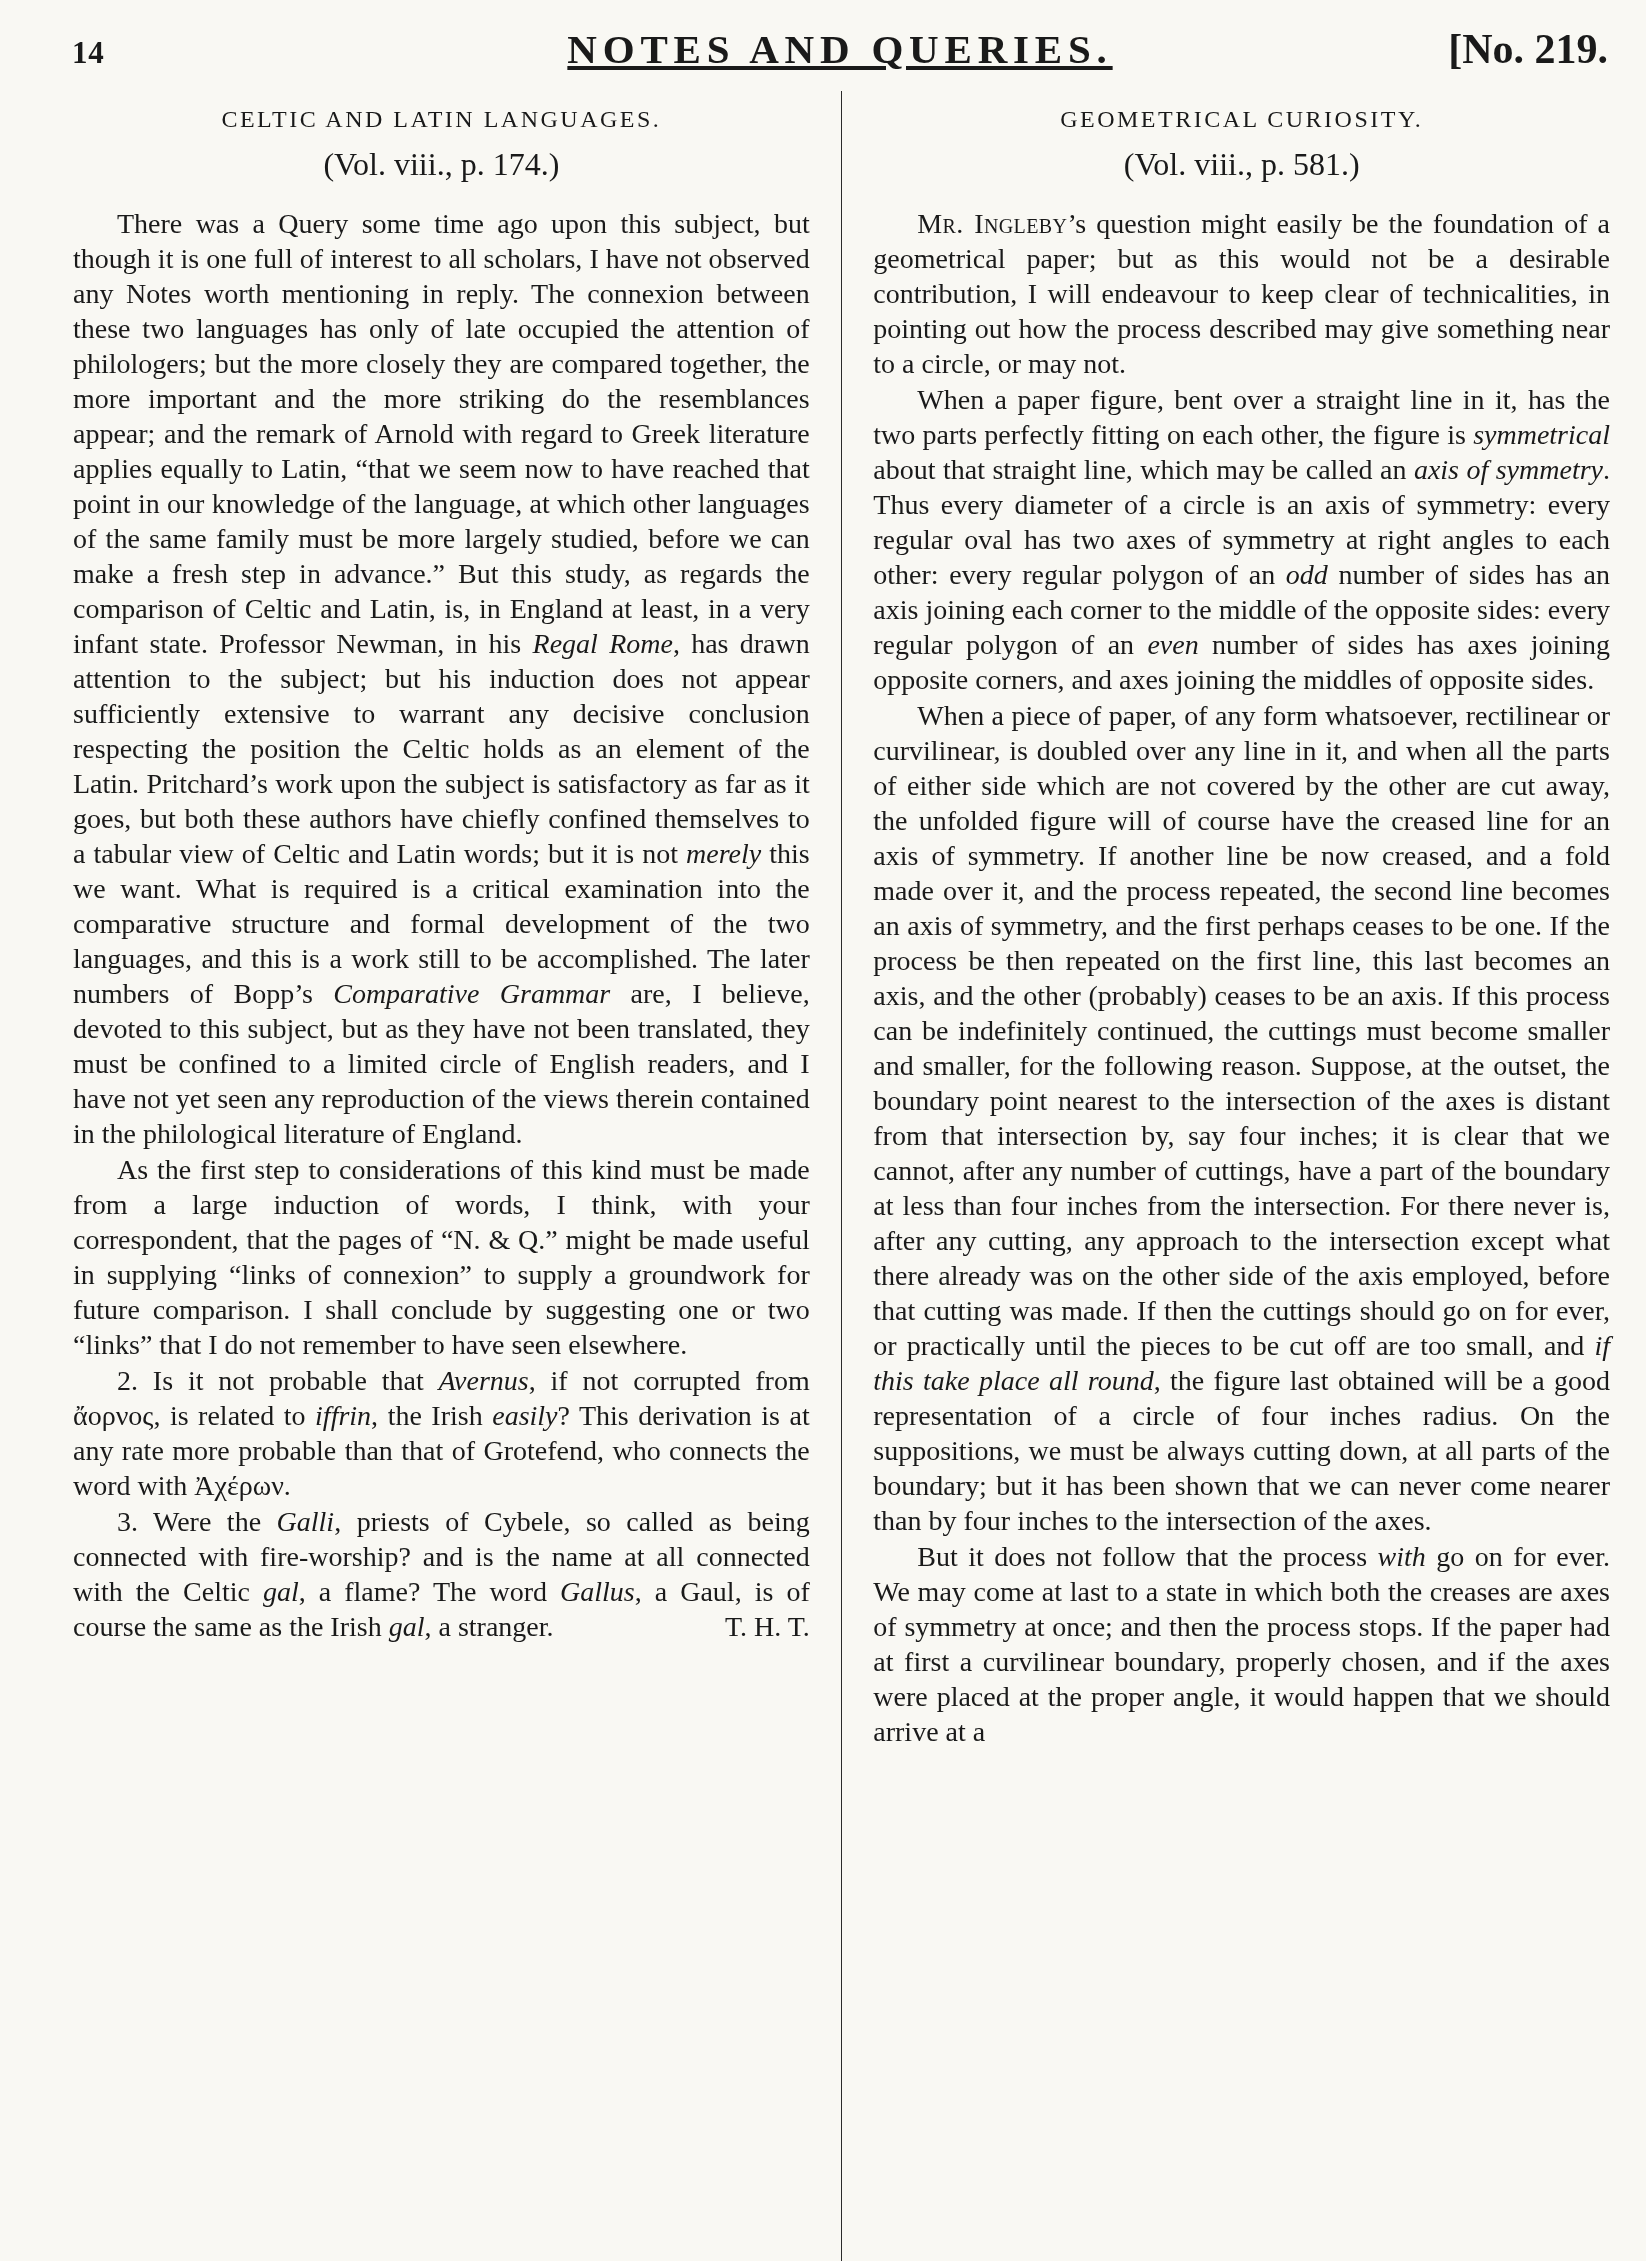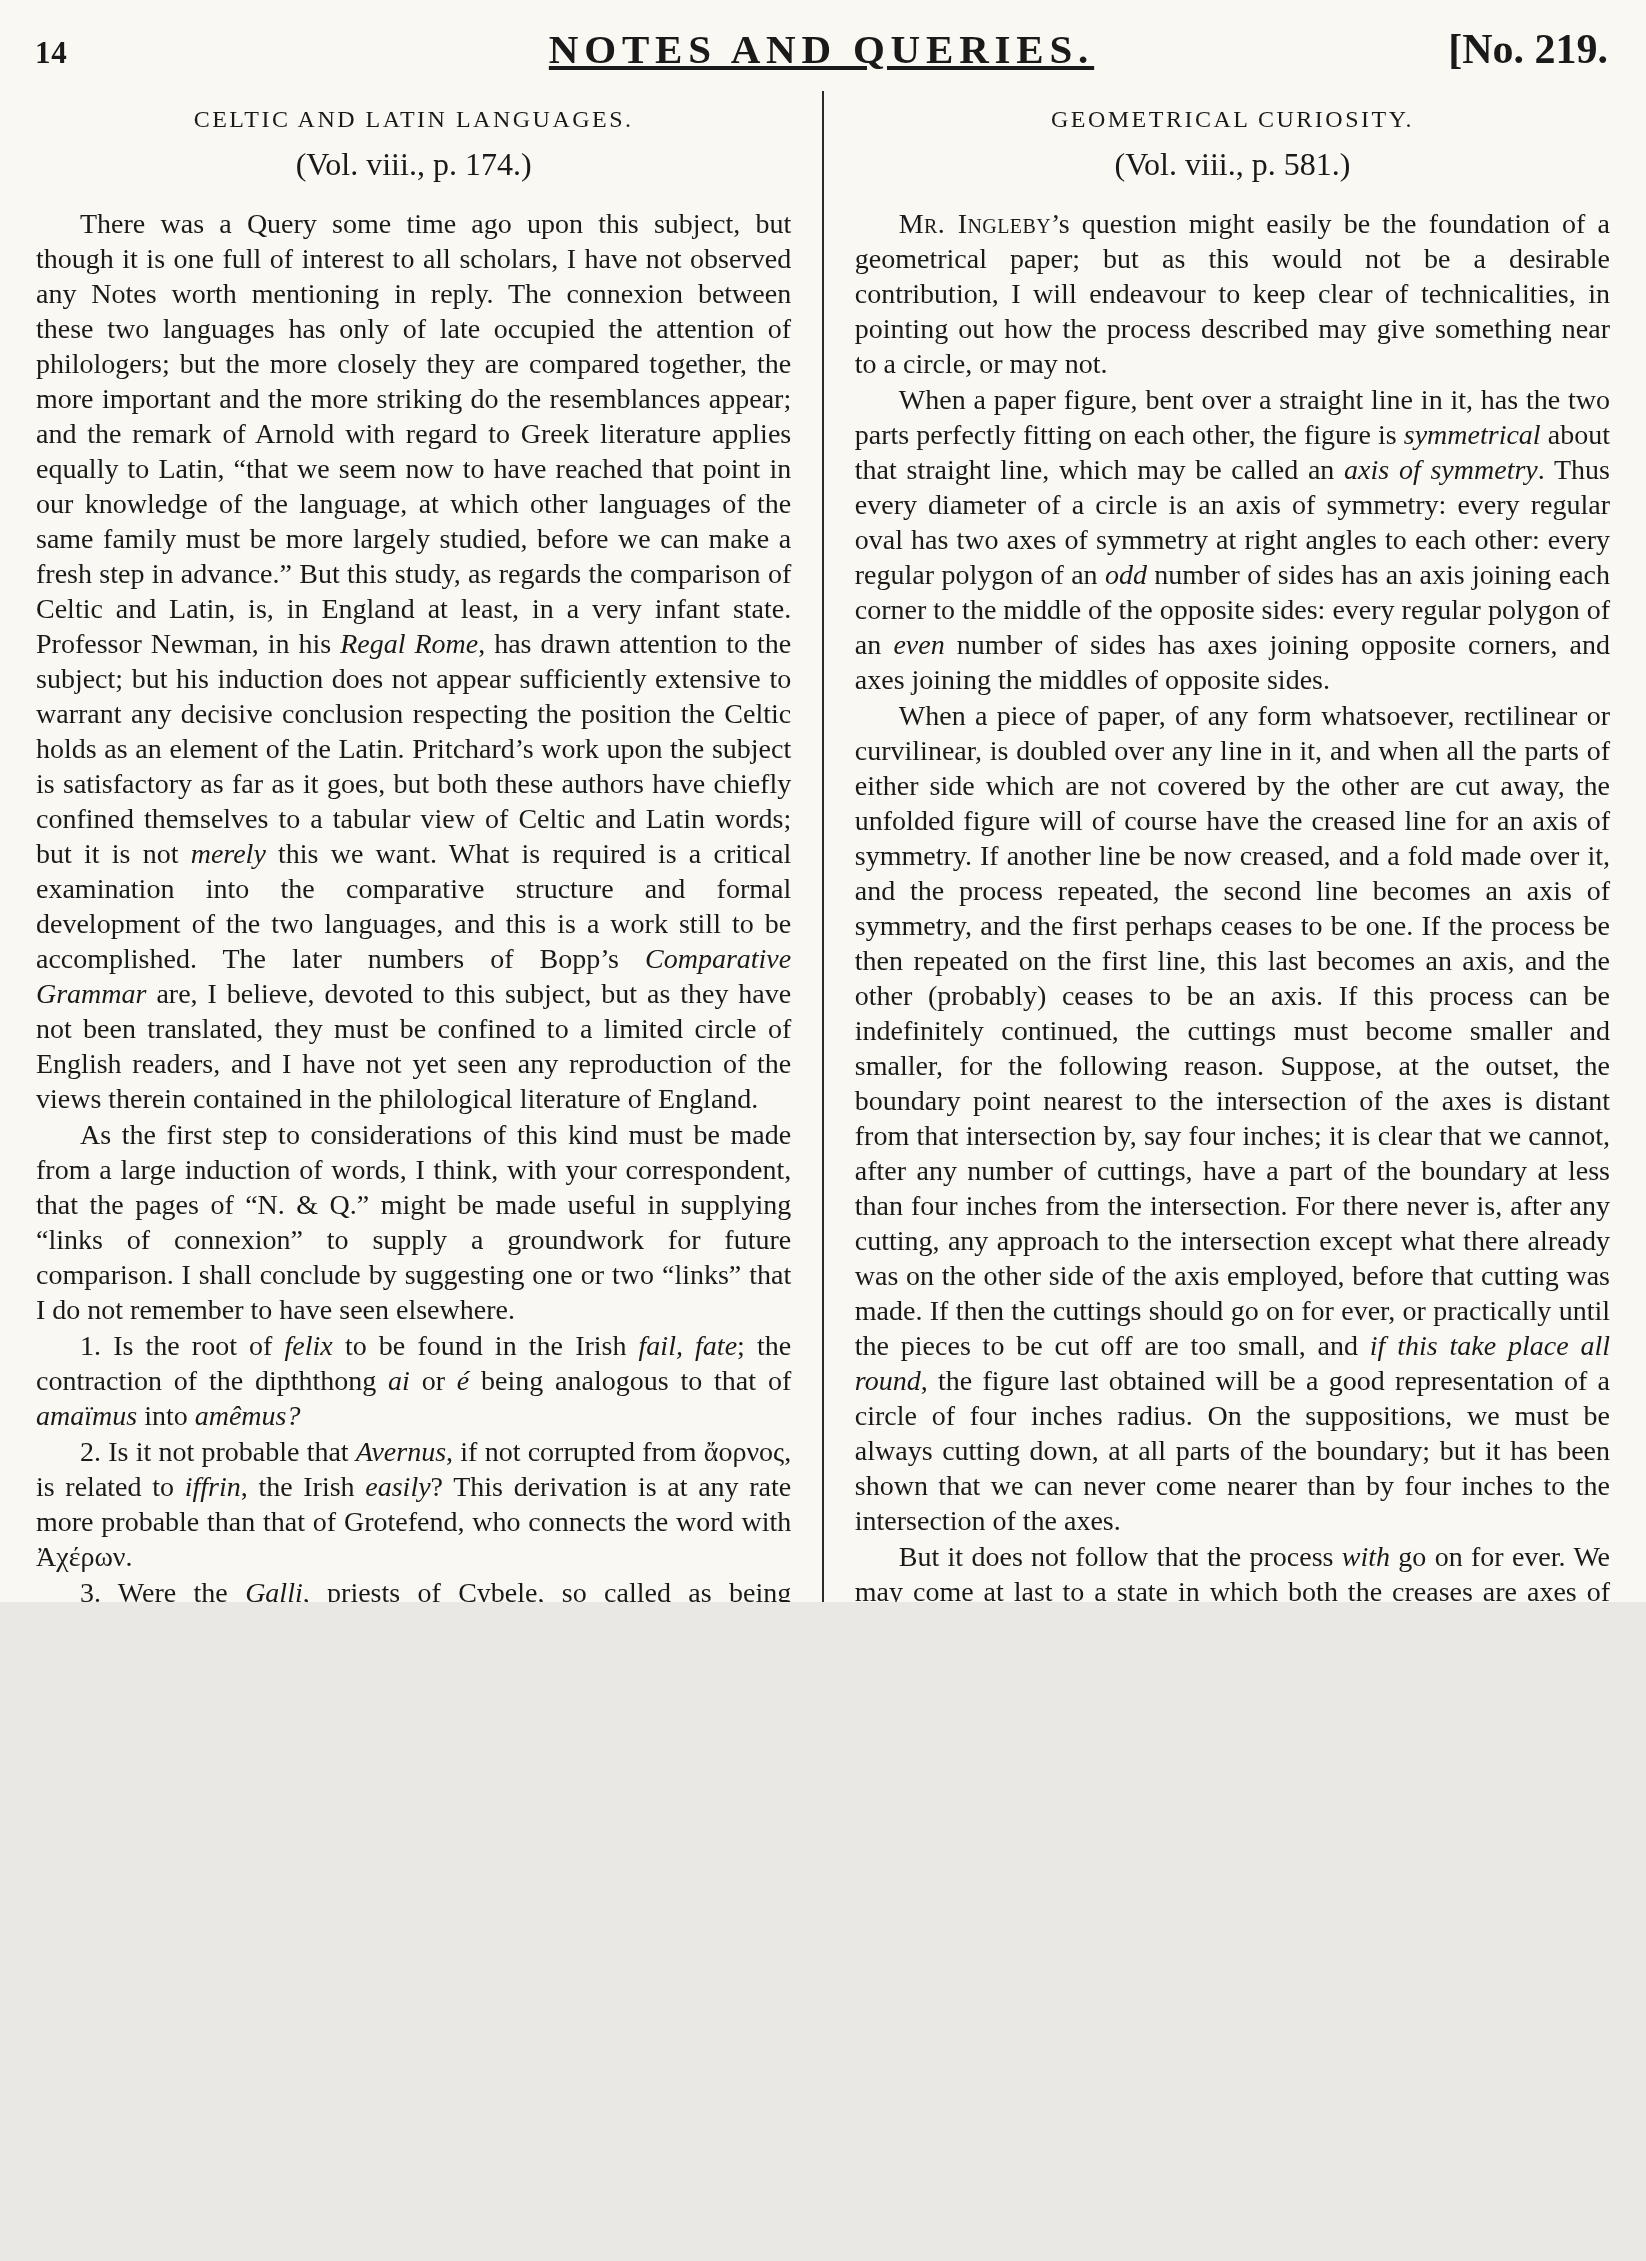--- a/index.html
+++ b/index.html
@@ -6,26 +6,27 @@
   html, body { margin: 0; padding: 0; }
   body {
     width: 1646px;
     height: 2261px;
     background: #e9e8e4;
     font-family: "Liberation Serif", "DejaVu Serif", serif;
   }
   .page {
     position: relative;
     width: 1646px;
-    height: 1602px;
+    height: 2261px;
     background: #f9f8f3;
     color: #1a1a1a;
     display: flex;
     flex-direction: column;
     overflow: hidden;
+    padding-left: 37px;
   }
   .header {
     display: grid;
     grid-template-columns: 1fr auto 1fr;
     align-items: baseline;
     padding: 25px 38px 6.6px 35px;
   }
   .pagenum {
     justify-self: start;
     font-size: 31px;
@@ -97,21 +98,20 @@
     <span class="issue">[No. 219.</span>
   </header>
 
   <div class="columns">
 
     <section class="col left">
       <h2 class="art-title">CELTIC AND LATIN LANGUAGES.</h2>
       <div class="art-ref">(Vol. viii., p. 174.)</div>
       <p class="body-p">There was a Query some time ago upon this subject, but though it is one full of interest to all scholars, I have not observed any Notes worth mentioning in reply. The connexion between these two languages has only of late occupied the attention of philologers; but the more closely they are compared together, the more important and the more striking do the resemblances appear; and the remark of Arnold with regard to Greek literature applies equally to Latin, “that we seem now to have reached that point in our knowledge of the language, at which other languages of the same family must be more largely studied, before we can make a fresh step in advance.” But this study, as regards the comparison of Celtic and Latin, is, in England at least, in a very infant state. Professor Newman, in his <i>Regal Rome</i>, has drawn attention to the subject; but his induction does not appear sufficiently extensive to warrant any decisive conclusion respecting the position the Celtic holds as an element of the Latin. Pritchard’s work upon the subject is satisfactory as far as it goes, but both these authors have chiefly confined themselves to a tabular view of Celtic and Latin words; but it is not <i>merely</i> this we want. What is required is a critical examination into the comparative structure and formal development of the two languages, and this is a work still to be accomplished. The later numbers of Bopp’s <i>Comparative Grammar</i> are, I believe, devoted to this subject, but as they have not been translated, they must be confined to a limited circle of English readers, and I have not yet seen any reproduction of the views therein contained in the philological literature of England.</p>
       <p class="body-p">As the first step to considerations of this kind must be made from a large induction of words, I think, with your correspondent, that the pages of “N. &amp; Q.” might be made useful in supplying “links of connexion” to supply a groundwork for future comparison. I shall conclude by suggesting one or two “links” that I do not remember to have seen elsewhere.</p>
-      <p class="body-p">1. Is the root of <i>felix</i> to be found in the Irish <i>fail, fate</i>; the contraction of the dipththong <i>ai</i> or <i>é</i> being analogous to that of <i>amaïmus</i> into <i>amêmus?</i></p>
       <p class="body-p">2. Is it not probable that <i>Avernus</i>, if not corrupted from ἄορνος, is related to <i>iffrin</i>, the Irish <i>easily</i>? This derivation is at any rate more probable than that of Grotefend, who connects the word with Ἀχέρων.</p>
       <p class="body-p"><span>3. Were the <i>Galli</i>, priests of Cybele, so called as being connected with fire-worship? and is the name at all connected with the Celtic <i>gal</i>, a flame? The word <i>Gallus</i>, a Gaul, is of course the same as the Irish <i>gal</i>, a stranger.</span> <span class="signature">T. H. T.</span></p>
     </section>
 
     <div class="divider"></div>
 
     <section class="col right">
       <h2 class="art-title">GEOMETRICAL CURIOSITY.</h2>
       <div class="art-ref">(Vol. viii., p. 581.)</div>
       <p class="body-p"><span class="sc">Mr. Ingleby</span>’s question might easily be the foundation of a geometrical paper; but as this would not be a desirable contribution, I will endeavour to keep clear of technicalities, in pointing out how the process described may give something near to a circle, or may not.</p>

